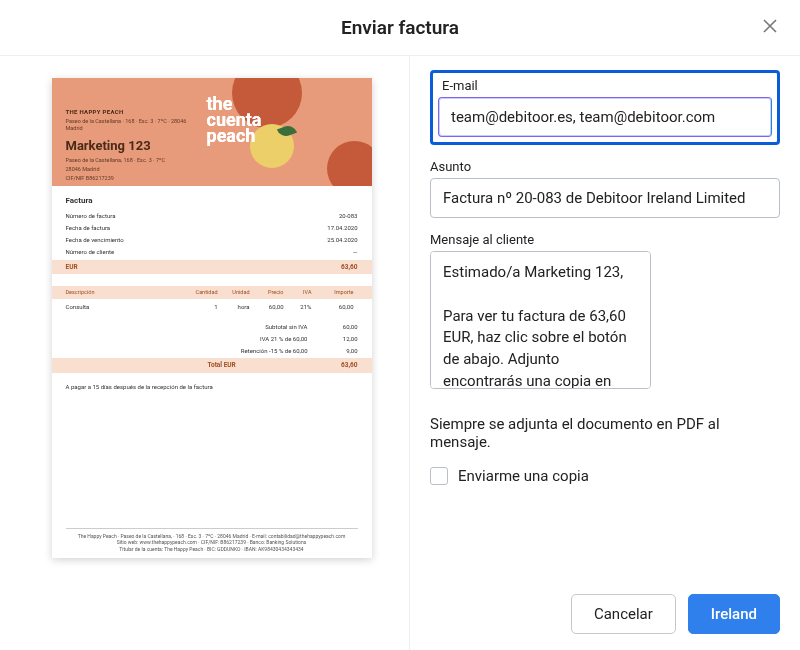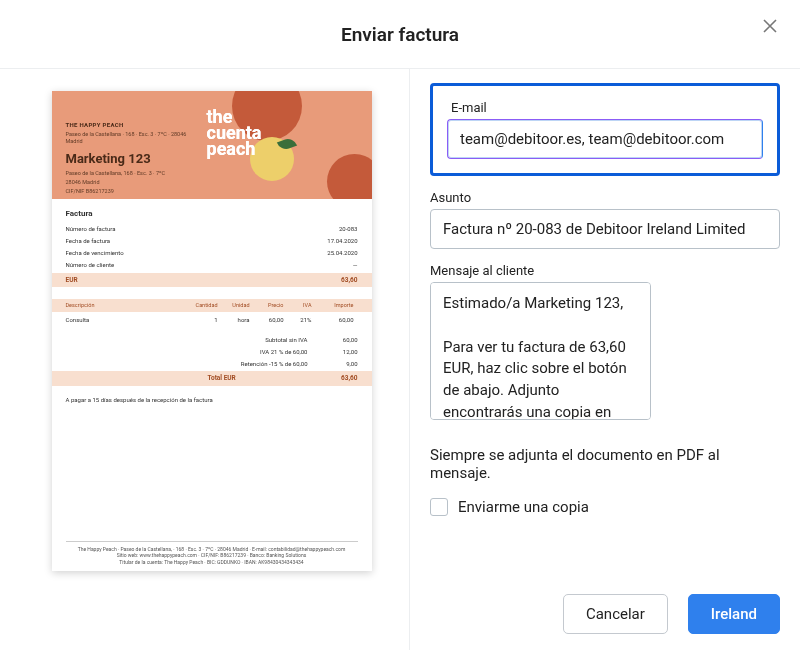--- a/index.html
+++ b/index.html
@@ -10,21 +10,21 @@
     --muted:#6a6f73;
     --panel:#ffffff;
     --bg:#f0f2f5;
     --peach:#e89b7a;
     --peach-light:#f3c7b0;
     --peach-row:#f8dfcf;
   }
   *{box-sizing:border-box;font-family:-apple-system,BlinkMacSystemFont,"Segoe UI",Roboto,Arial,sans-serif}
   body{margin:0;background:var(--bg);width:800px;height:650px;overflow:hidden}
   .modal{background:var(--panel);width:800px;height:650px;position:relative;display:flex;flex-direction:column}
-  .titlebar{height:69px;display:flex;align-items:center;justify-content:center;position:relative;border-bottom:1px solid #eceef0}
+  .titlebar{height:56px;display:flex;align-items:center;justify-content:center;position:relative;border-bottom:1px solid #eceef0}
   .titlebar h1{margin:0;font-size:19px;font-weight:600;color:var(--text)}
   .close{position:absolute;right:16px;top:14px;width:28px;height:28px;display:flex;align-items:center;justify-content:center;cursor:pointer;color:#777}
   .close svg{width:16px;height:16px}
   .body{flex:1;display:flex}
   
   .preview-pane{width:410px;padding:22px 28px 10px 42px;border-right:1px solid #eceef0;display:flex;align-items:flex-start;justify-content:center}
   .doc{width:320px;height:480px;background:#fff;box-shadow:0 2px 8px rgba(0,0,0,.18);position:relative;font-size:6px;color:#333;line-height:1.3}
   .doc .topband{height:108px;background:var(--peach);position:relative;overflow:hidden;display:flex}
   .addr{padding:30px 0 0 14px;width:150px;color:#4a2a18;font-size:6px}
   .addr .caps{font-weight:700;letter-spacing:.3px;text-transform:uppercase;font-size:6px}
@@ -52,28 +52,28 @@
   .sumrow .lbl{width:110px;text-align:right;padding-right:10px}
   .sumrow .val{width:40px;text-align:right}
   .totalrow{background:var(--peach-row);margin:2px -14px 0;padding:3px 14px;display:flex;justify-content:flex-end;font-weight:700;color:#a24d24;font-size:6.5px}
   .note{padding:10px 14px;font-size:6px}
   .docfooter{position:absolute;bottom:6px;left:0;right:0;text-align:center;font-size:5px;color:#555;line-height:1.3;padding:0 14px}
   .docfooter hr{border:none;border-top:.5px solid #ccc;margin:4px 0}
   
   .form-pane{flex:1;padding:14px 20px 14px 20px;position:relative;display:flex;flex-direction:column}
   .field{margin-bottom:14px}
   .field-label{font-size:13px;color:var(--text);margin-bottom:4px;display:block}
-  .email-wrap{border:3px solid #0b5cd8;border-radius:4px;padding:14px}
+  .email-wrap{border:3px solid #0b5cd8;border-radius:4px;padding:5px}
   .txt{width:100%;border:1px solid #b8c1c9;border-radius:4px;padding:10px 12px;font-size:15px;color:var(--text)}
   .email-inner{border:1px solid #8b5cf6;box-shadow:0 0 0 1px #bdd5f5 inset}
   .msg{height:138px;border:1px solid #b8c1c9;border-radius:4px;padding:10px 12px 10px 12px;font-size:15px;color:var(--text);overflow-y:scroll;white-space:pre-wrap;resize:none;line-height:1.45}
   .hint{font-size:15px;color:var(--text);margin:8px 0 16px}
   .chk{display:flex;align-items:center;gap:10px;font-size:15px;color:var(--text)}
   .chk .box{width:18px;height:18px;border:1px solid #b8c1c9;border-radius:3px}
-  .buttons{position:absolute;right:20px;bottom:16px;display:flex;gap:20px}
+  .buttons{position:absolute;right:20px;bottom:16px;display:flex;gap:12px}
   .btn{padding:10px 22px;border-radius:5px;font-size:15px;cursor:pointer;border:1px solid #c4c9cf;background:#fff;color:var(--text)}
   .btn.primary{background:#2f80ed;border-color:#2f80ed;color:#fff;font-weight:500}
   .cursor-caret{border-right:1px solid #2f80ed;animation:blink 1.1s steps(1) infinite}
   @keyframes blink{50%{border-color:transparent}}
 </style>
 </head>
 <body>
 
 <div class="modal">
 

